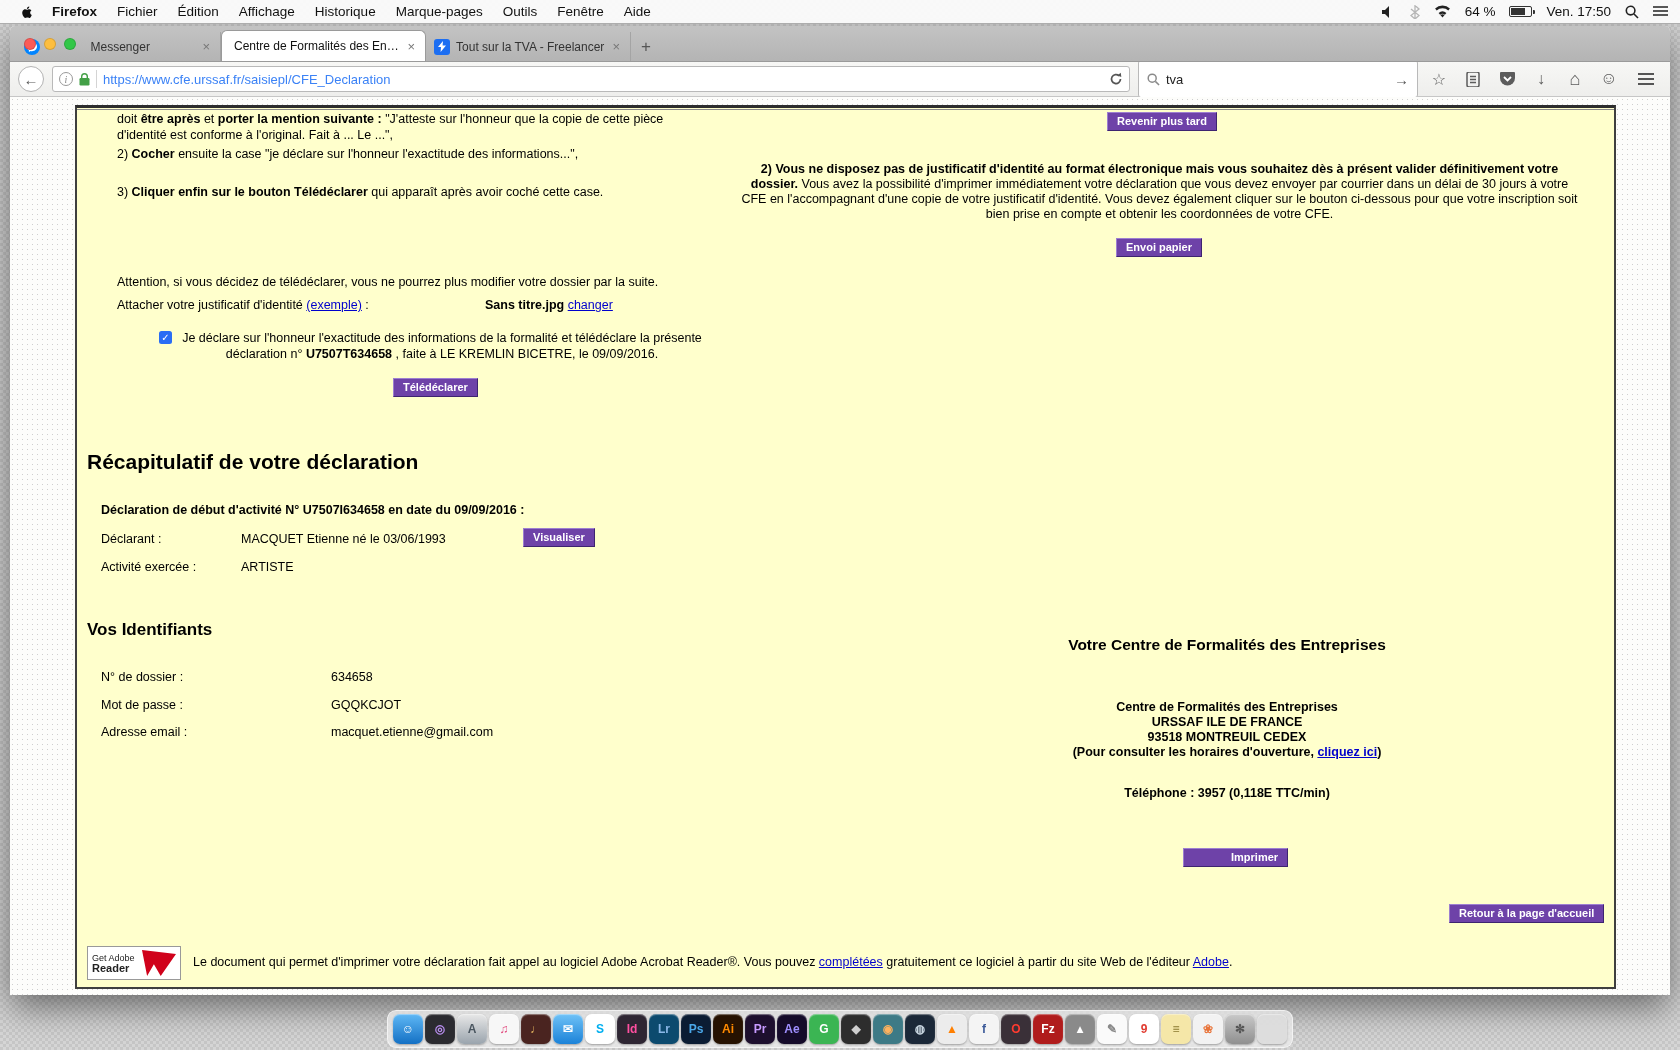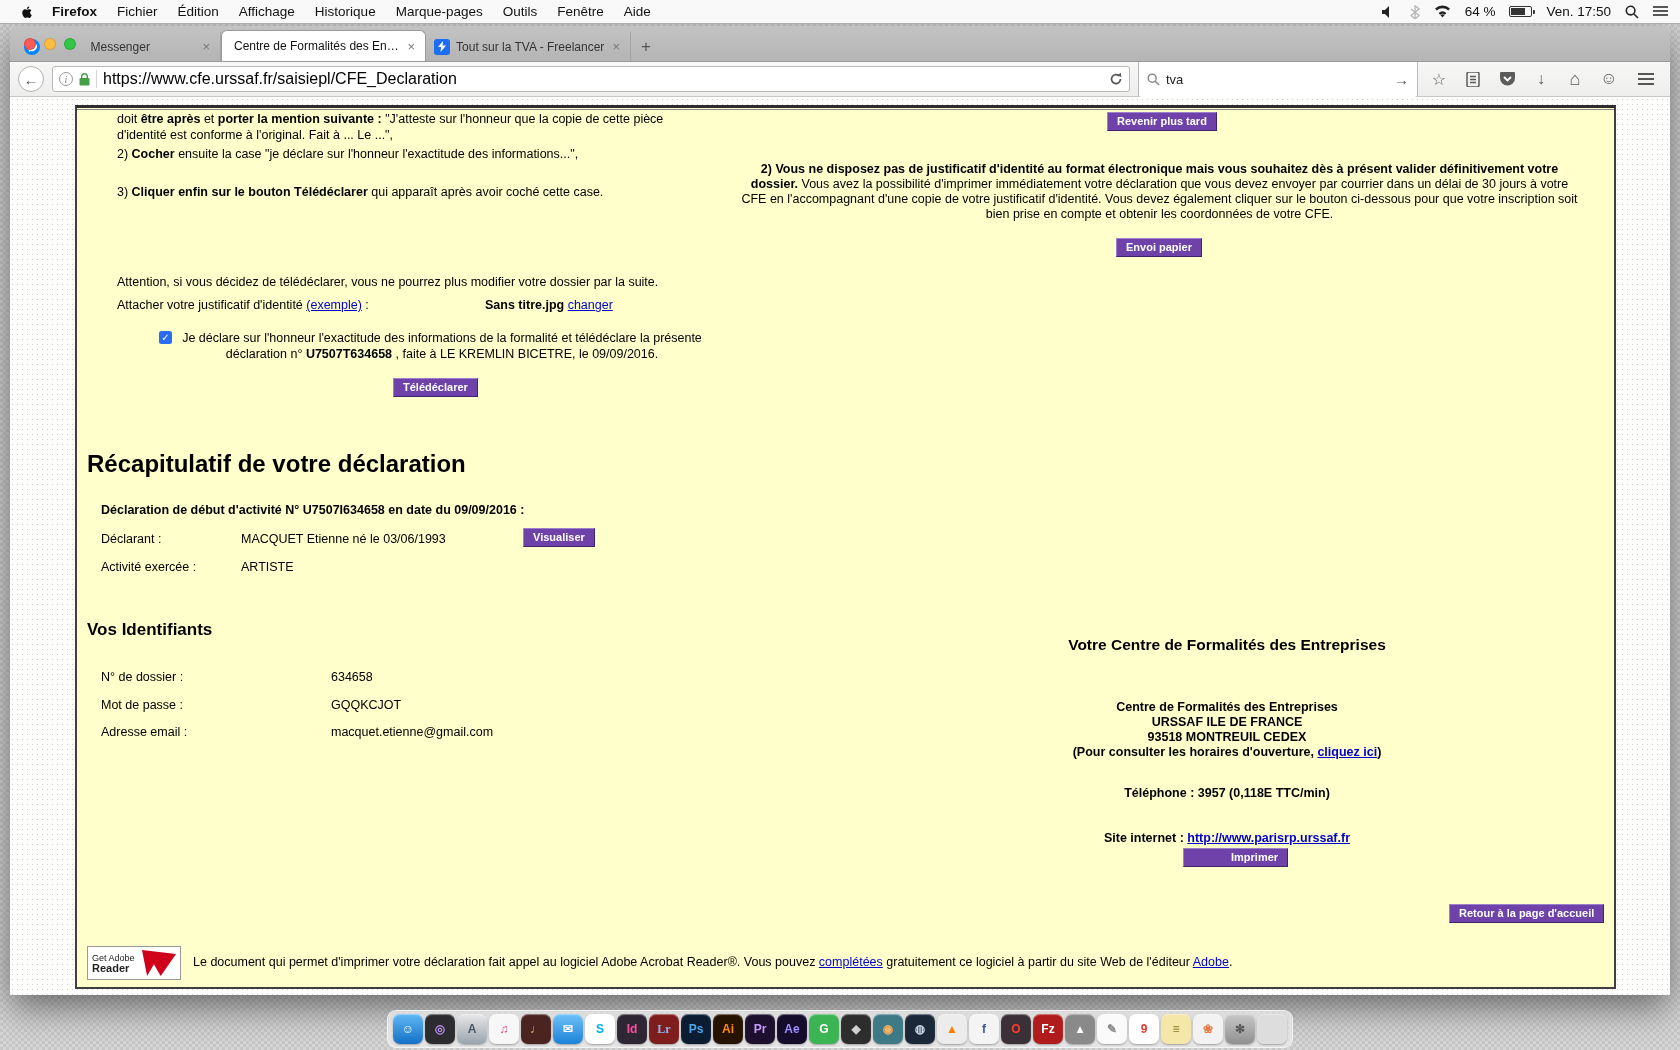--- a/index.html
+++ b/index.html
@@ -39,21 +39,21 @@
   .tab.active { background:#fff; border-radius:6px 6px 0 0; border:1px solid #9a9a9a; border-bottom:none; height:31px; color:#111;}
   .tabicon { width:16px; height:16px; border-radius:50%; display:flex; align-items:center; justify-content:center; flex:none;}
   .newtab { font-size:17px; color:#555; padding:0 10px 4px; cursor:pointer; }
   
   .navbar { height:35px; background:linear-gradient(#f7f7f5,#eeeeec); border-bottom:1px solid #c6c6c6;
     display:flex; align-items:center; padding:0 8px; gap:8px; }
   .backbtn { width:26px; height:26px; border:1px solid #b3b3b3; border-radius:50%; background:#fff;
     display:flex; align-items:center; justify-content:center; font-size:15px; color:#555; cursor:pointer; flex:none;}
   .urlfield { flex:1; height:26px; background:#fff; border:1px solid #b9b9b9; border-radius:3px;
     display:flex; align-items:center; padding:0 6px; gap:6px; min-width:0;}
-  .urltext { font-size:16px; color:#000000; white-space:nowrap; overflow:hidden; flex:1;}
+  .urltext { font-size:13px; color:#3b82f6; white-space:nowrap; overflow:hidden; flex:1;}
   .circle-i { width:14px; height:14px; border:1px solid #999; border-radius:50%; color:#888; font-size:10px;
     display:flex; align-items:center; justify-content:center; font-style:italic; font-family:"Liberation Serif",serif; flex:none;}
   .sep-v { width:1px; height:18px; background:#d4d4d4; }
   .searchfield { width:280px; height:38px; background:#fff; border:1px solid #b9b9b9; border-radius:3px;
     display:flex; align-items:center; padding:0 8px; gap:6px; flex:none;}
   .searchtext { font-size:13px; color:#222; flex:1;}
   .tb-icon { font-size:16px; color:#5c5c5c; width:26px; text-align:center; cursor:pointer; flex:none;}
   .hamburger { display:flex; flex-direction:column; gap:3px; padding:4px 8px; cursor:pointer;}
   .hamburger i { width:16px; height:2px; background:#555; display:block; }
   
@@ -65,21 +65,21 @@
     border:2px solid #3f3f3f; border-top:3px solid #2e2e2e; font-size:12.5px; color:#000; }
   .sheet .topline { position:absolute; left:0; right:0; top:1px; height:1px; background:#8a8a8a; }
   .abs { position:absolute; }
   .lnk { color:#0000cc; text-decoration:underline; cursor:pointer; }
   b { font-weight:bold; }
   .pbtn { position:absolute; background:#6e42a8; color:#fff; font-weight:bold; font-size:11px;
     border:1px solid #3e2470; border-top-color:#9d7fd0; border-left-color:#9d7fd0;
     padding:2px 9px 3px; cursor:pointer; font-family:"Liberation Sans",sans-serif; white-space:nowrap;}
   .para { line-height:16px; }
   .center { text-align:center; }
-  .h-big { font-weight:bold; font-size:24px; }
+  .h-big { font-weight:bold; font-size:21px; }
   .h-mid { font-weight:bold; font-size:17px; }
   .h-cfe { font-weight:bold; font-size:15.5px; }
   .chk { width:13px; height:13px; background:#2a6df4; border-radius:2.5px; display:inline-flex;
     align-items:center; justify-content:center; color:#fff; font-size:10px; flex:none; cursor:pointer; margin-top:1px;}
   .row-label { }
   .cfe-line { font-weight:bold; line-height:15px; }
   .adobe-logo { position:absolute; width:94px; height:34px; background:#fff; border:1px solid #999;
     display:flex; align-items:center; padding:2px 4px; gap:3px; }
   .adobe-logo .txt { font-size:9px; line-height:10px; color:#222; }
   .adobe-logo .txt b { display:block; font-size:11px; }
@@ -270,21 +270,20 @@
       <div class="abs row-label" style="left:24px; top:617px;">Adresse email :</div>
       <div class="abs" style="left:254px; top:617px;">macquet.etienne@gmail.com</div>
 
       <div class="abs center" style="left:880px; top:528px; width:540px;">
         <div class="h-cfe">Votre Centre de Formalités des Entreprises</div>
         <div class="cfe-line" style="margin-top:46px;">Centre de Formalités des Entreprises</div>
         <div class="cfe-line">URSSAF ILE DE FRANCE</div>
         <div class="cfe-line">93518 MONTREUIL CEDEX</div>
         <div class="cfe-line"><b>(Pour consulter les horaires d'ouverture, </b><a class="lnk" href="#" style="font-weight: bold;">cliquez ici</a><b>)</b></div>
         <div class="cfe-line" style="margin-top:26px;">Téléphone : 3957 (0,118E TTC/min)</div>
-        <div class="cfe-line" style="margin-top:30px;"><b>Site internet : </b><a class="lnk" href="#" style="font-weight: bold;">http://www.parisrp.urssaf.fr</a></div>
       </div>
       <button class="pbtn" style="left:1106px; top:740px;padding-left:47px;">Imprimer</button>
 
       <button class="pbtn" style="left:1372px; top:796px;">Retour à la page d'accueil</button>
       <div class="adobe-logo" style="left:10px; top:838px;">
         <span class="txt"><span>Get Adobe</span><b>Reader</b></span>
         <span class="adobe-swoosh"></span>
       </div>
       <div class="abs para" style="left:116px; top:846px; width:1180px;"><span>Le document qui permet d'imprimer votre déclaration fait appel au logiciel Adobe Acrobat Reader®. Vous pouvez </span><a class="lnk" href="#">complétées</a><span> gratuitement ce logiciel à partir du site Web de l'éditeur </span><a class="lnk" href="#">Adobe</a><span>.</span></div>
     </div>
@@ -293,21 +292,21 @@
 
 <div class="dock">
     <div class="dock-icon" style="background: linear-gradient(rgb(95, 184, 245), rgb(20, 112, 196)); color: rgb(255, 255, 255);">☺</div>
     <div class="dock-icon" style="background: rgb(43, 43, 48); color: rgb(185, 142, 240);">◎</div>
     <div class="dock-icon" style="background: linear-gradient(rgb(232, 232, 232), rgb(154, 164, 173)); color: rgb(74, 86, 96);">A</div>
     <div class="dock-icon" style="background: rgb(247, 247, 247); color: rgb(224, 69, 123);">♫</div>
     <div class="dock-icon" style="background: rgb(74, 36, 32); color: rgb(232, 185, 96);">♩</div>
     <div class="dock-icon" style="background: linear-gradient(rgb(111, 194, 247), rgb(27, 130, 216)); color: rgb(255, 255, 255);">✉</div>
     <div class="dock-icon" style="background: rgb(255, 255, 255); color: rgb(0, 175, 240);">S</div>
     <div class="dock-icon" style="background: rgb(46, 38, 51); color: rgb(255, 79, 160);">Id</div>
-    <div class="dock-icon" style="background: #7f1d1d; color: rgb(138, 184, 232); font-family: Liberation Serif, serif;">Lr</div>
+    <div class="dock-icon" style="background: #0c4a6e; color: rgb(138, 184, 232);">Lr</div>
     <div class="dock-icon" style="background: rgb(11, 28, 51); color: rgb(74, 167, 232);">Ps</div>
     <div class="dock-icon" style="background: rgb(38, 18, 1); color: rgb(255, 138, 0);">Ai</div>
     <div class="dock-icon" style="background: rgb(29, 15, 46); color: rgb(199, 155, 255);">Pr</div>
     <div class="dock-icon" style="background: rgb(21, 11, 42); color: rgb(159, 143, 255);">Ae</div>
     <div class="dock-icon" style="background: rgb(59, 181, 83); color: rgb(255, 255, 255);">G</div>
     <div class="dock-icon" style="background: rgb(45, 45, 45); color: rgb(207, 207, 207);">◆</div>
     <div class="dock-icon" style="background: rgb(61, 122, 134); color: rgb(255, 178, 94);">◉</div>
     <div class="dock-icon" style="background: rgb(27, 40, 56); color: rgb(199, 213, 224);">◍</div>
     <div class="dock-icon" style="background: rgb(236, 236, 236); color: rgb(255, 127, 0);">▲</div>
     <div class="dock-icon" style="background: rgb(244, 244, 244); color: rgb(59, 89, 152);">f</div>

